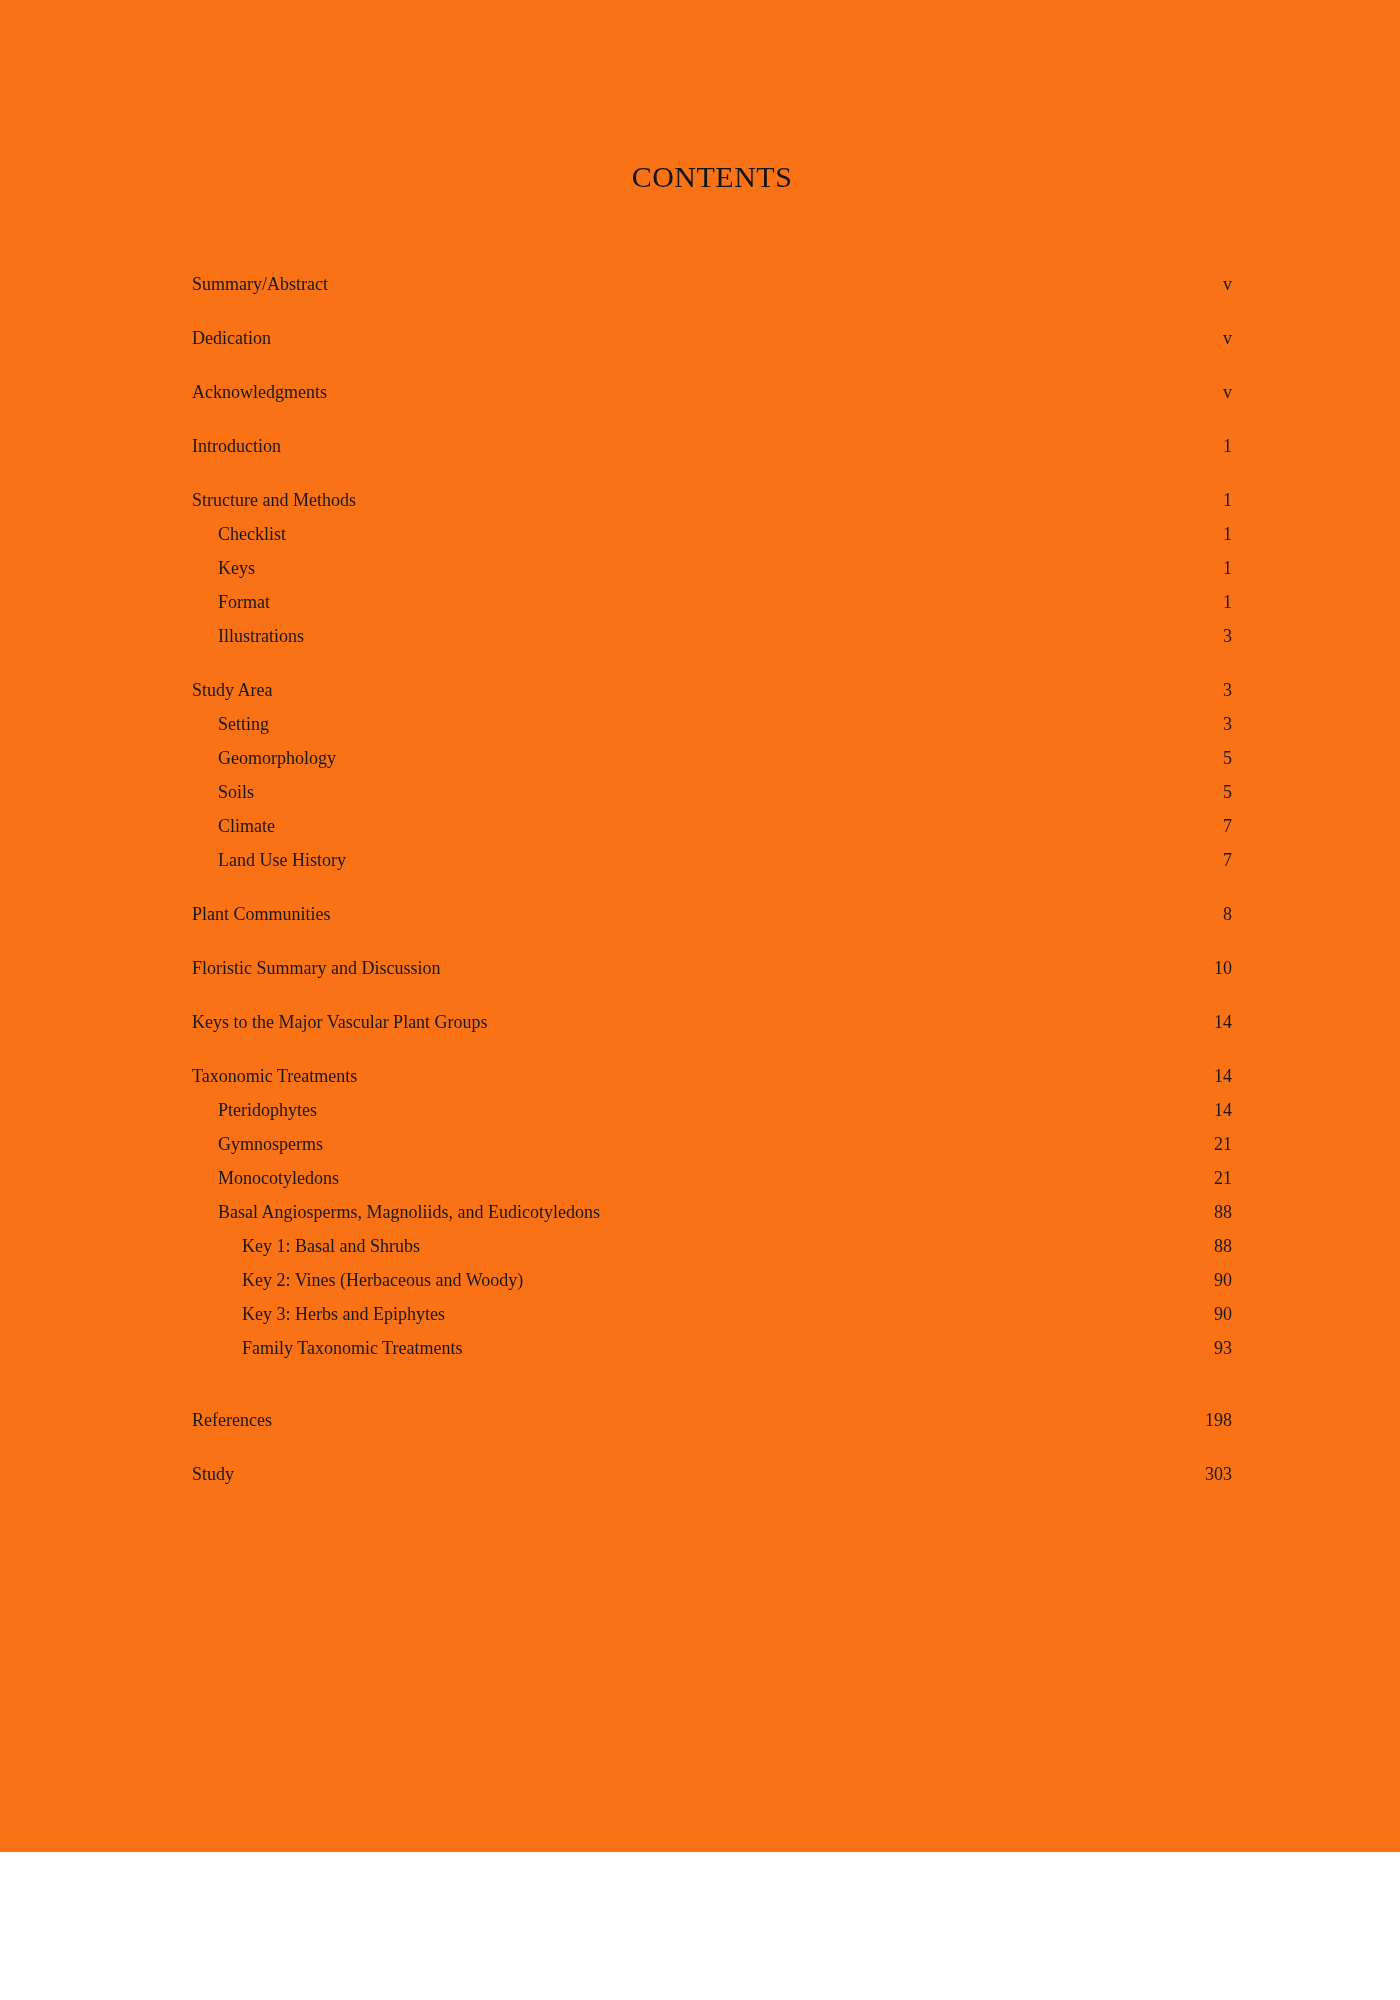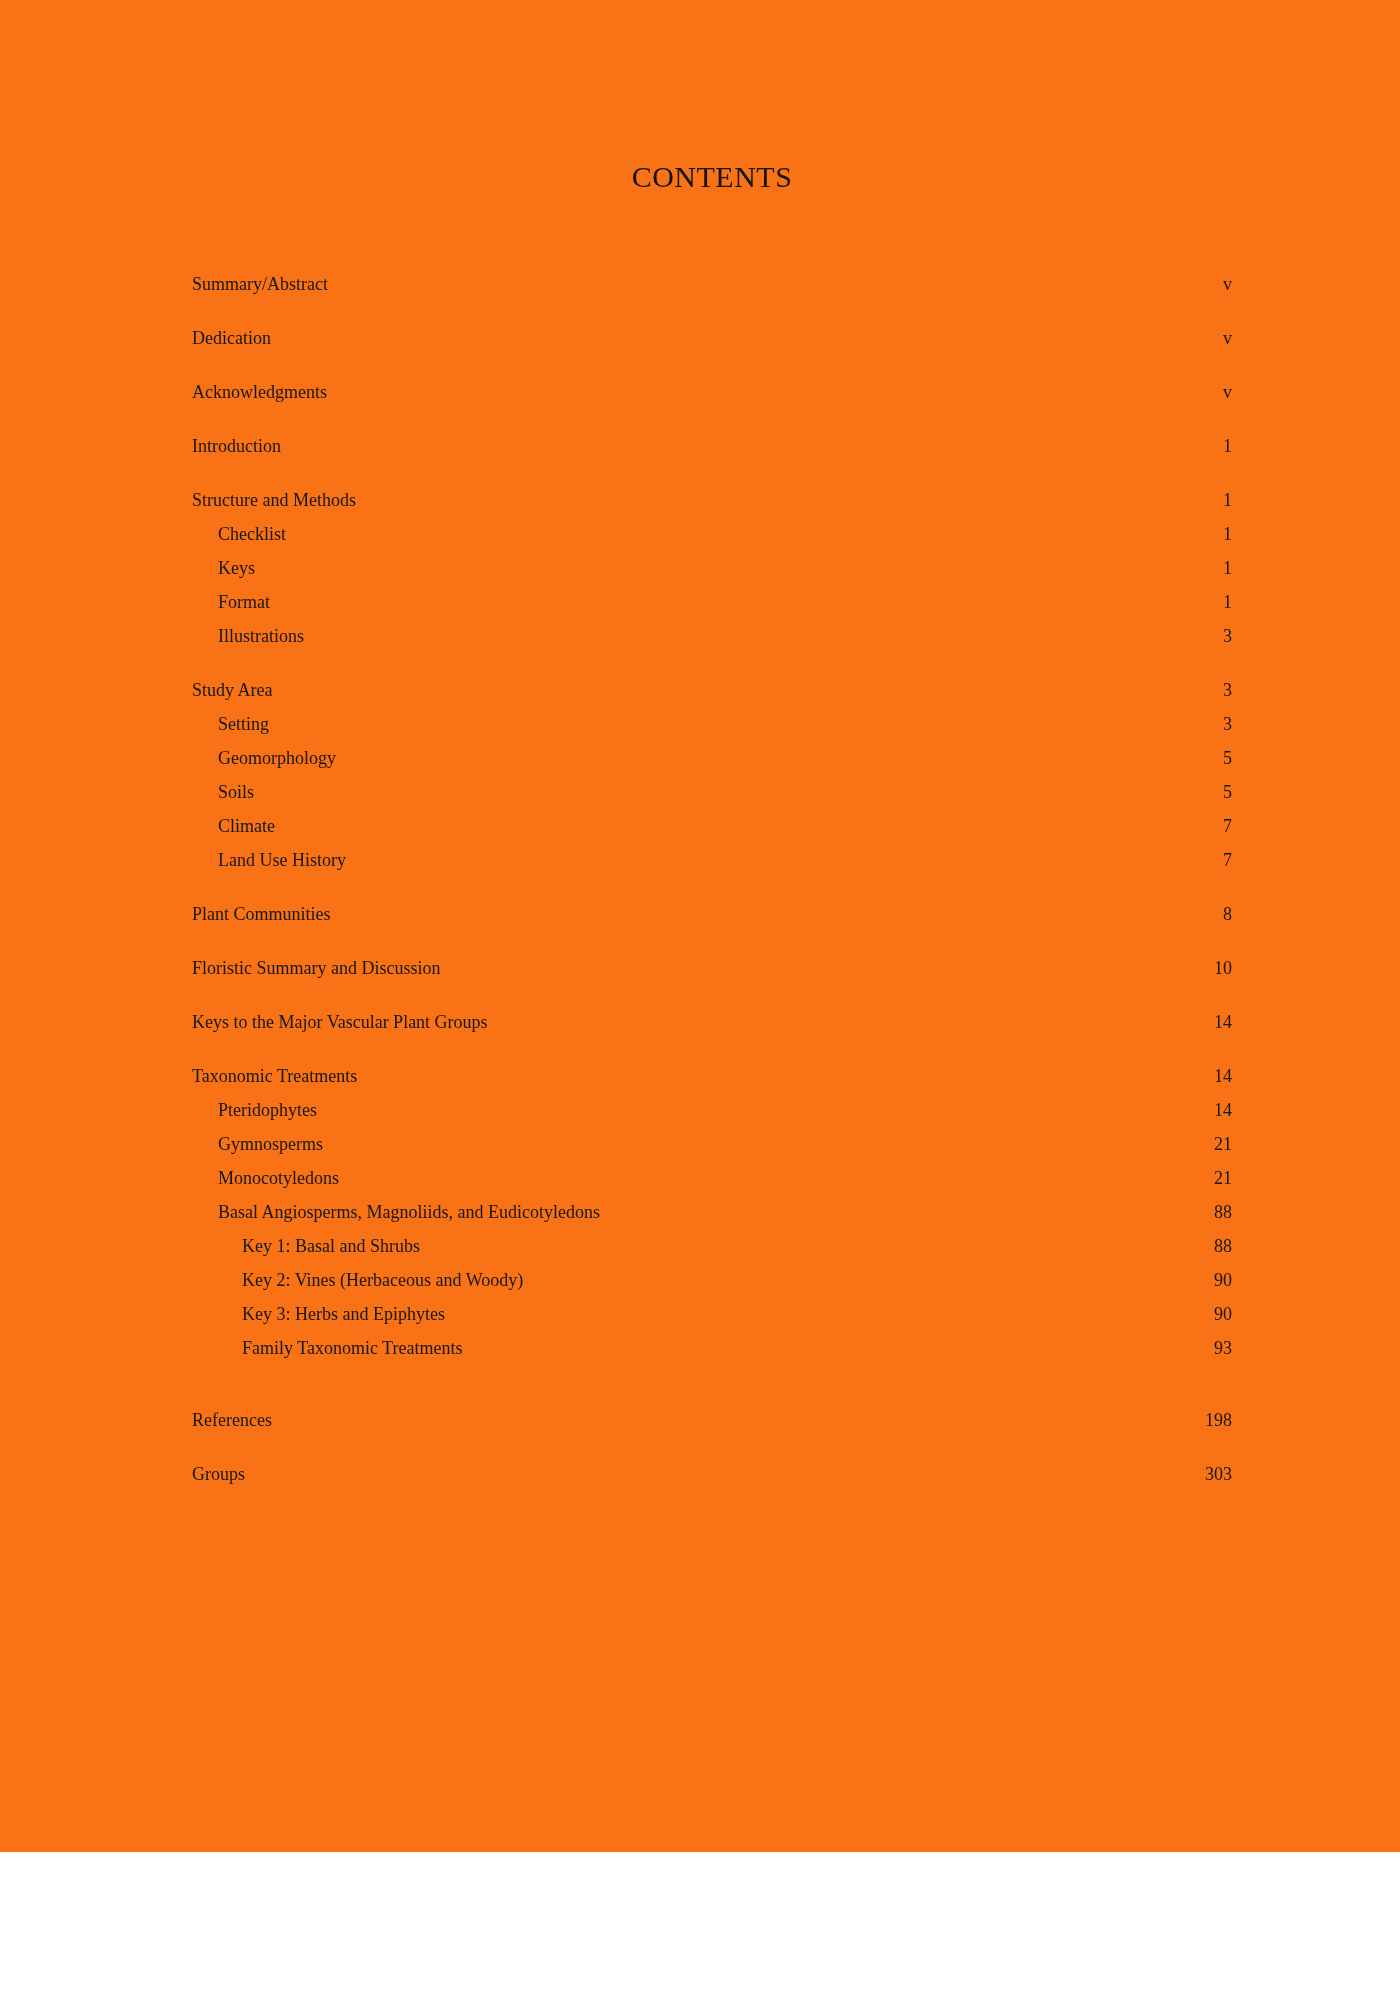--- a/index.html
+++ b/index.html
@@ -180,20 +180,20 @@
         </div>
       <div class="row lvl2">
           <span class="t">Family Taxonomic Treatments</span>
           <span class="p">93</span>
         </div>
       <div class="row lvl0 gap-large">
           <span class="t">References</span>
           <span class="p">198</span>
         </div>
       <div class="row lvl0 gap">
-          <span class="t">Groups</span>
+          <span class="t">Study</span>
           <span class="p">303</span>
         </div>
     </div>
   </div>
 
   <div class="footer">vii</div>
 </div>
 
 </body></html>

